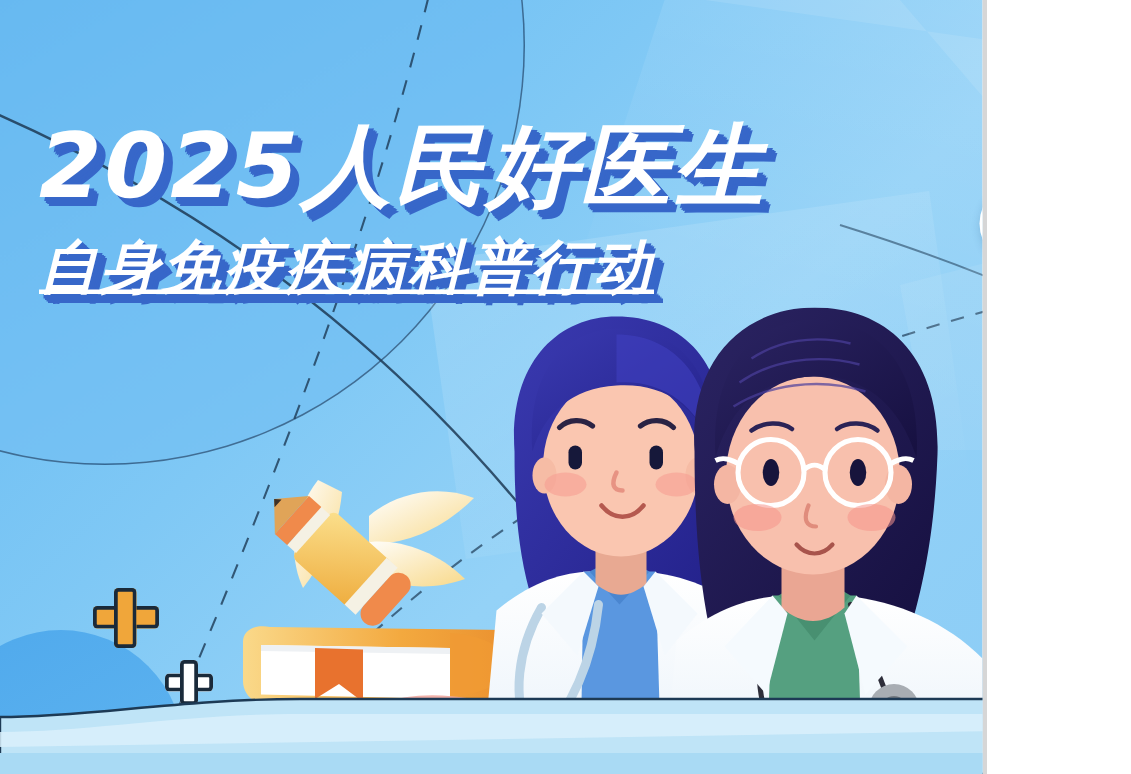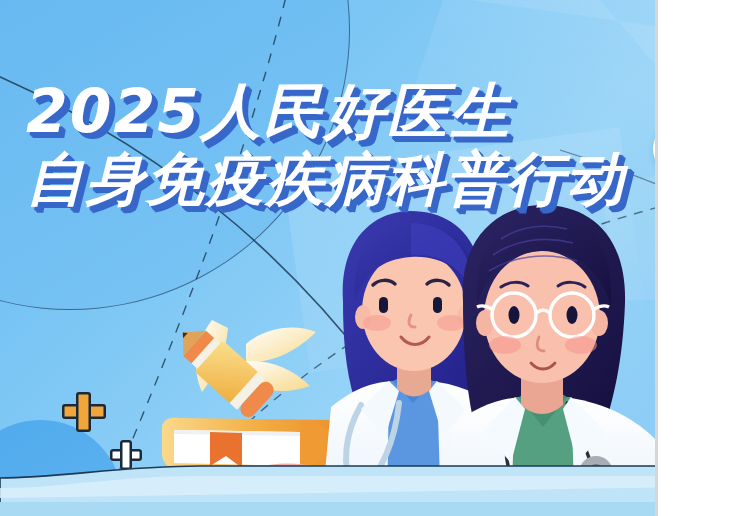--- a/index.html
+++ b/index.html
@@ -74,21 +74,21 @@
     font-style:italic;
     letter-spacing:2px;
     white-space:nowrap;
     text-shadow:
        3px 3px 0 #3767c9,
        4px 4px 0 #3767c9,
        5px 5px 0 #3767c9,
        6px 6px 0 #3767c9;
   }
   #title-line-1{font-size:60px;line-height:66px;}
-  #title-line-2{font-size:58px;line-height:66px;margin-top:2px;}
+  #title-line-2{font-size:39px;line-height:66px;margin-top:2px;text-decoration:underline;}
 
   
   .art{position:absolute;inset:0;}
   .art svg{position:absolute;}
 
   #book-pencil{left:150px;top:300px;width:215px;height:190px;}
   #doctors{right:0;top:205px;width:340px;height:311px;}
   #desk{left:0;bottom:0;width:754px;height:52px;}
 </style>
 </head>

